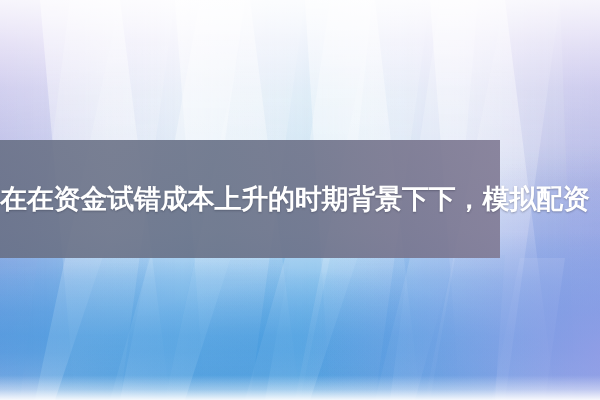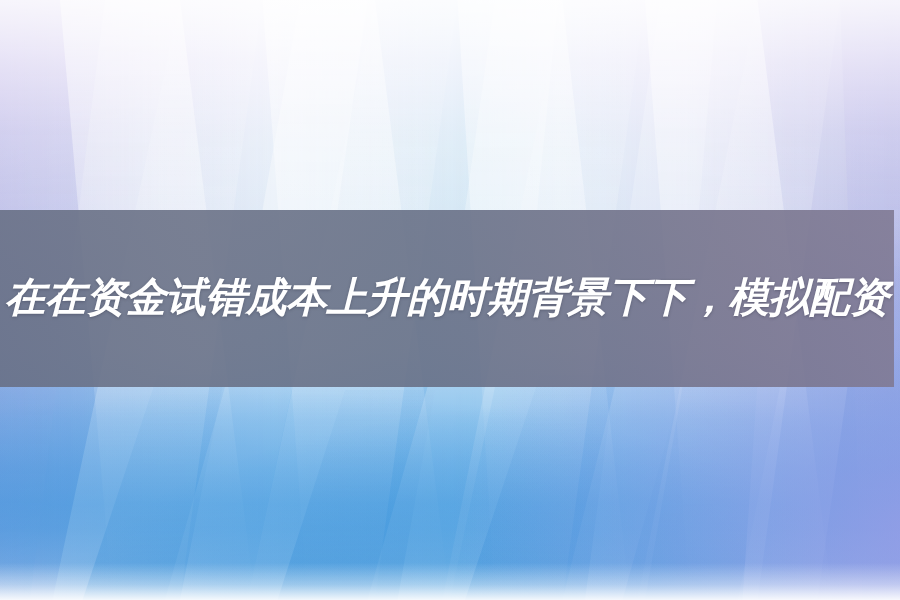--- a/index.html
+++ b/index.html
@@ -76,34 +76,33 @@
   }
   .bg-bloombot{
     background:linear-gradient(0deg, rgba(255,255,255,.92) 0%, rgba(255,255,255,.42) 26%, rgba(255,255,255,0) 62%);
     top:360px;height:40px;
   }
 
   
   #caption-band{
     position:absolute;
     left:0;top:140px;
-    width:596px;height:118px;
+    width:500px;height:118px;
     background:linear-gradient(90deg,
         rgba(104,112,134,.90) 0%,
         rgba(108,115,136,.90) 22%,
         rgba(104,113,135,.90) 44%,
         rgba(110,114,137,.90) 62%,
         rgba(120,117,142,.90) 82%,
         rgba(128,122,148,.90) 100%);
     box-sizing:border-box;
     display:flex;
     flex-direction:column;
     align-items:center;
     justify-content:center;
-    font-style:italic;
   }
   #caption-text{
     width:100%;
     text-align:center;
     color:#ffffff;
     font-size:27px;
     font-weight:bold;
     line-height:44px;
     letter-spacing:.4px;
     text-shadow:0 1px 2px rgba(40,44,60,.35);

